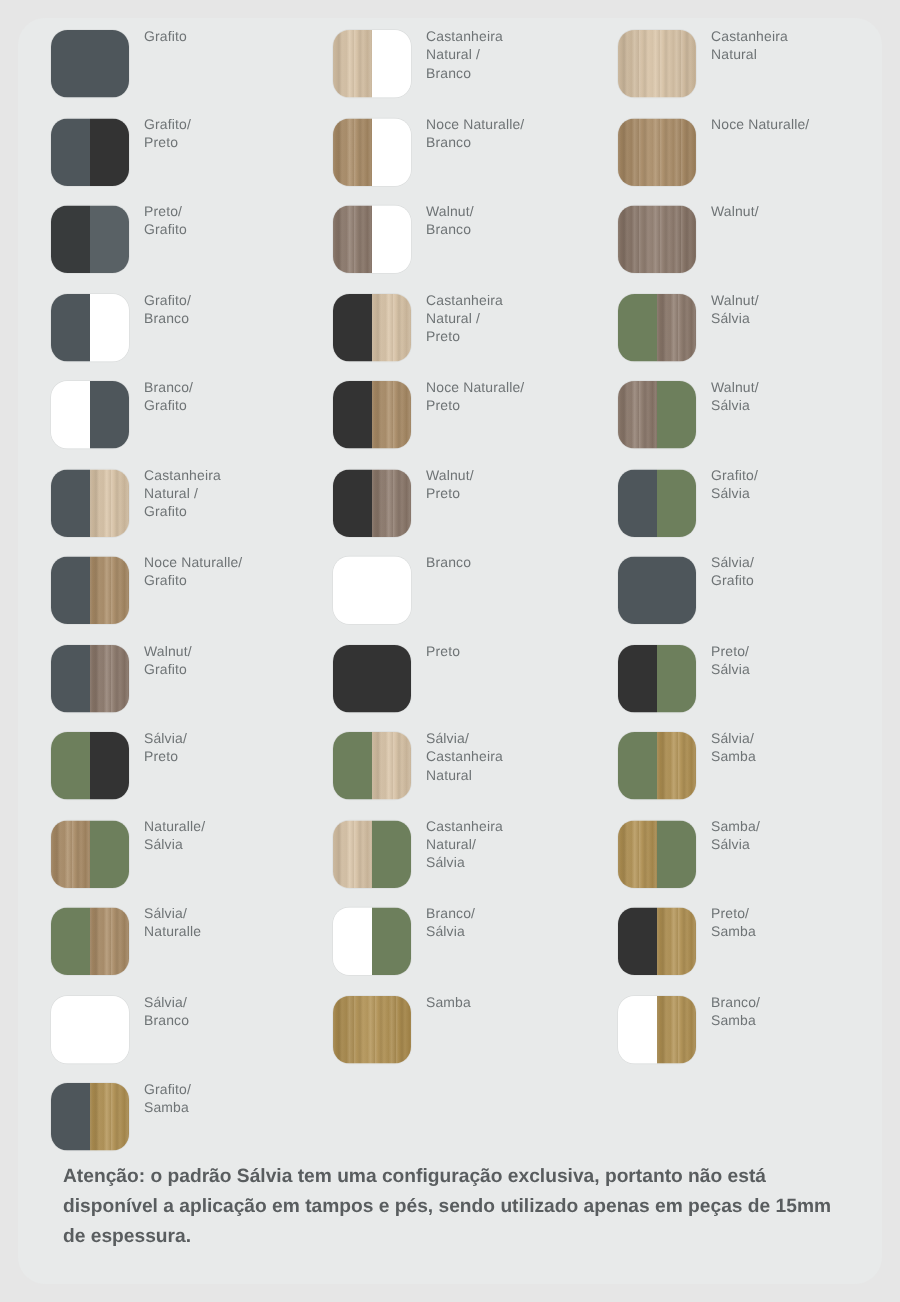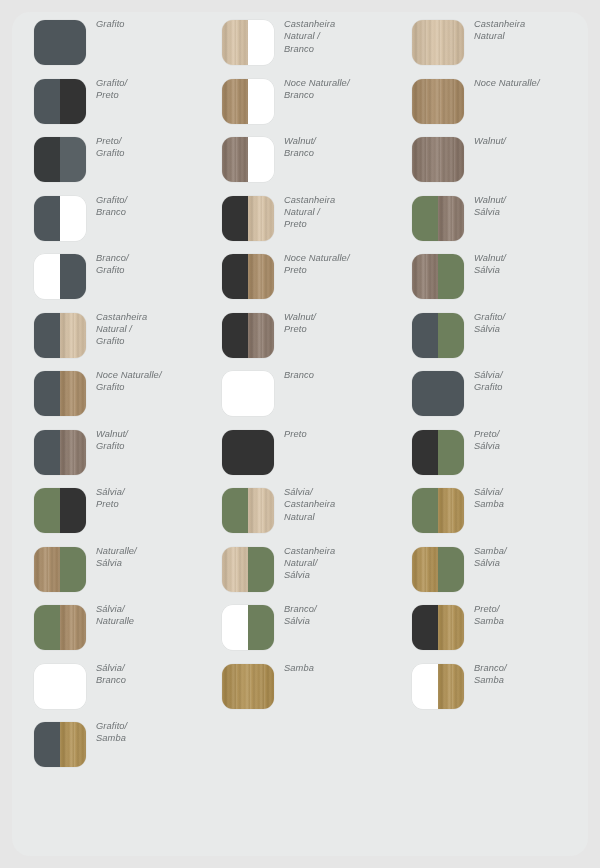--- a/index.html
+++ b/index.html
@@ -34,21 +34,20 @@
     top: 0;
     width: 192px;
   }
   .col-0 { left: 0px; }
   .col-1 { left: 188px; }
   .col-2 { left: 378px; }
 
   .swatch-row {
     position: relative;
     height: 58.5px;
-    font-style: italic;
   }
 
   .chip {
     position: absolute;
     left: 22px;
     top: 8px;
     width: 52px;
     height: 45px;
     border-radius: 11px;
     overflow: hidden;
@@ -398,14 +397,17 @@
           <div class="chip">
             <div class="half" style="background: rgb(255, 255, 255);"></div>
             <div class="half wood" style="background: rgb(176, 143, 78);"></div>
           </div>
           <div class="label">Branco/
 Samba</div>
         </div>
       </div>
     </div>
 
+  <div id="footer">
+    <span class="lead">Atenção:</span><span class="rest"> o padrão Sálvia tem uma configuração exclusiva,  portanto não está disponível a aplicação em tampos e pés, sendo utilizado apenas em peças de 15mm de espessura.</span>
+  </div>
 
 </div>
 
 </body></html>

